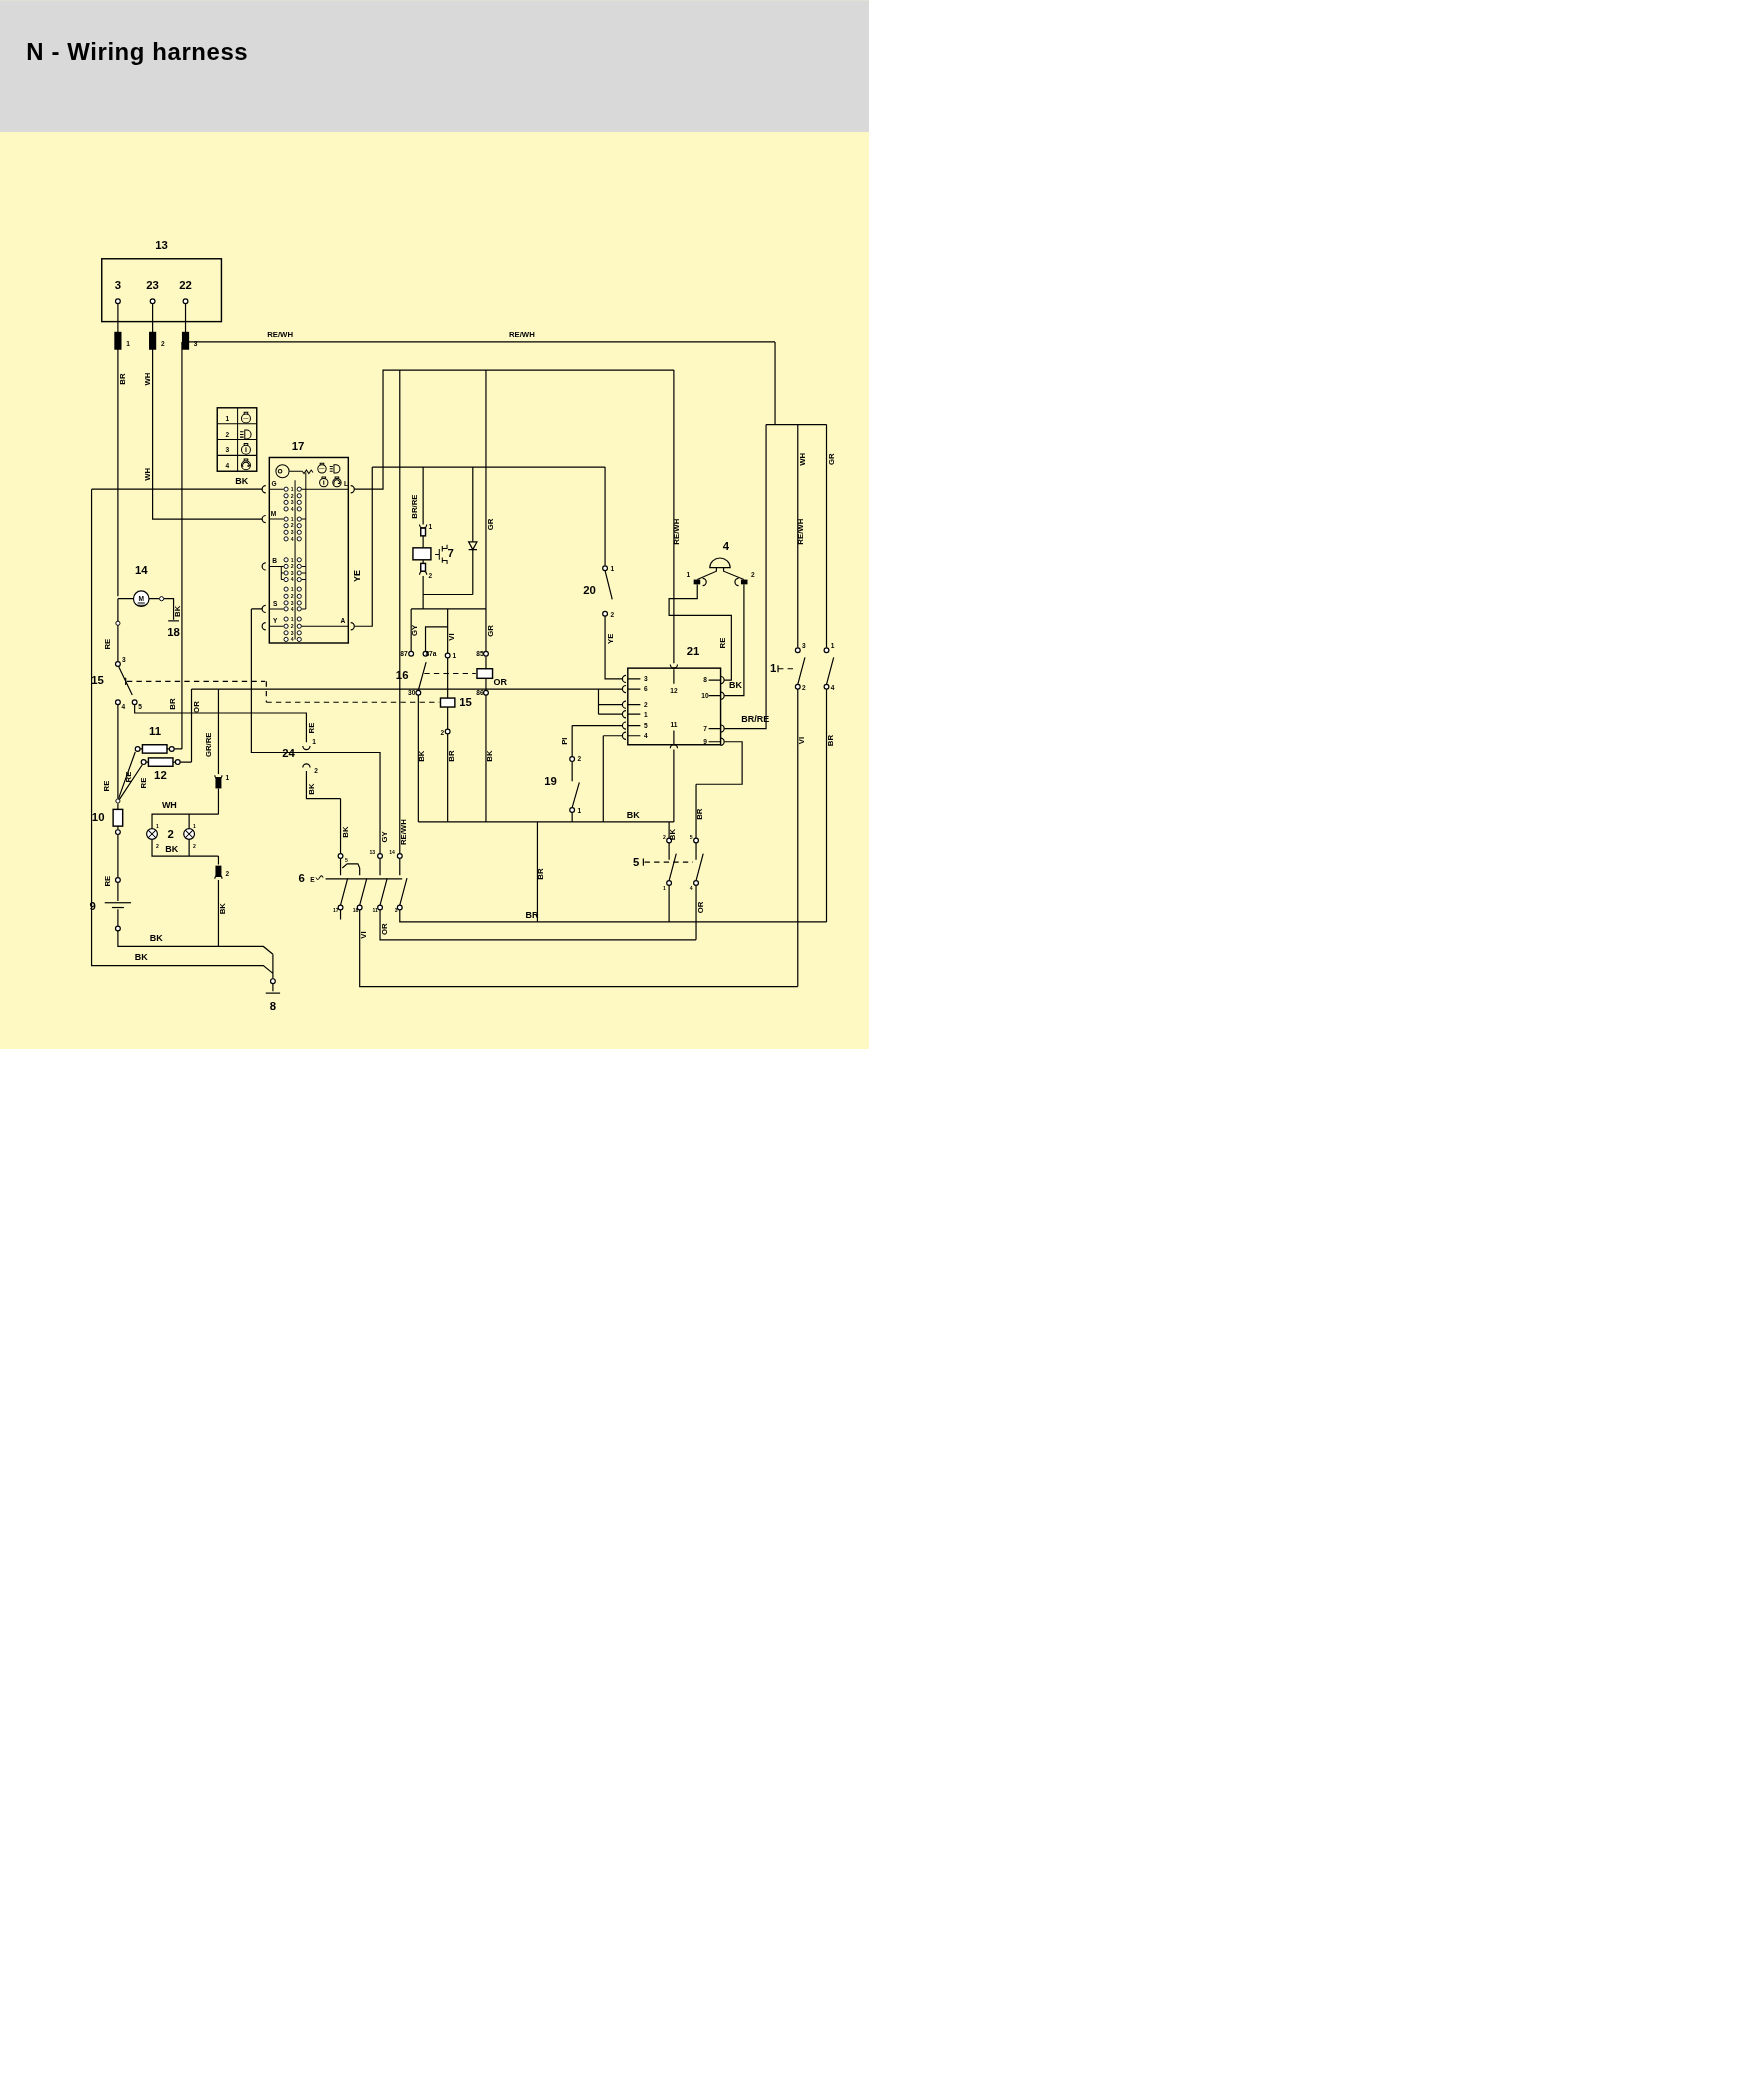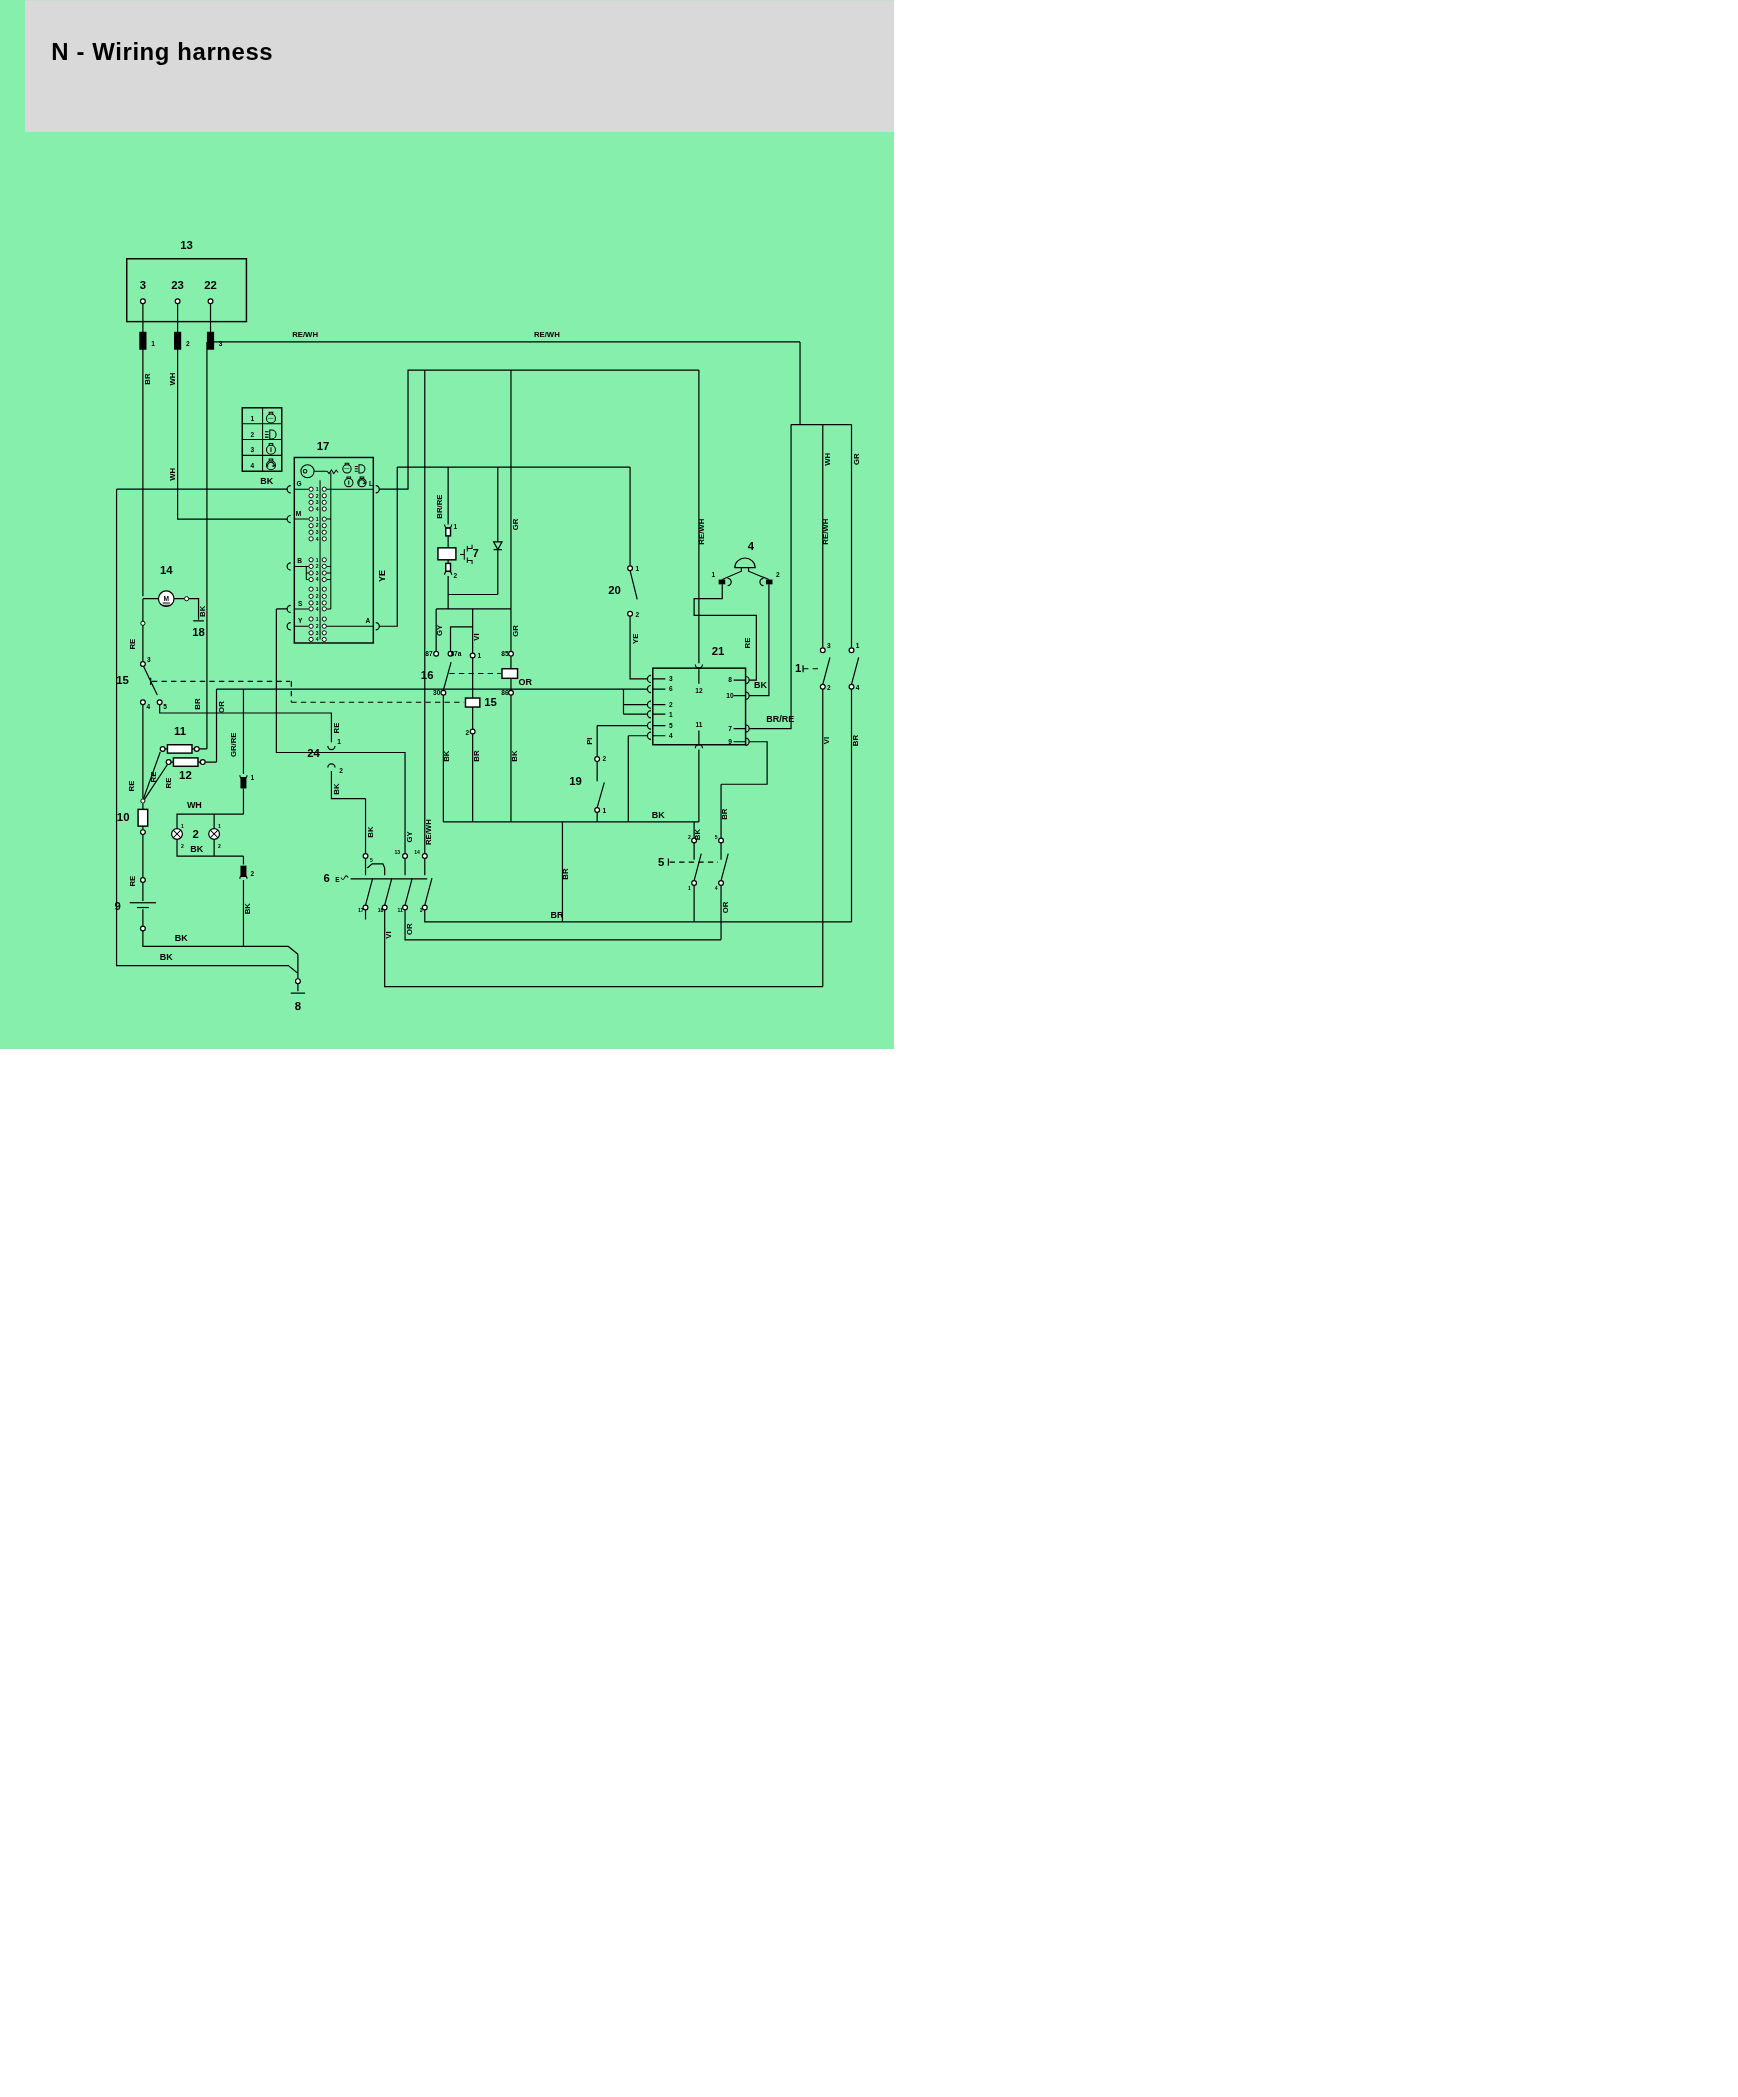--- a/index.html
+++ b/index.html
@@ -1,16 +1,16 @@
 <!DOCTYPE html>
 <html style="font-size:9.6px"><head>
 <meta charset="utf-8">
 <style>
   html,body{margin:0;padding:0;background:#ffffff;}
-  .page{width:869px;height:1049px;position:relative;background:#86efac;padding-left:25px;}
+  .page{width:869px;height:1049px;position:relative;background:#fef9c3;}
   svg{display:block;}
   text{font-family:"Liberation Sans",sans-serif;fill:#000;text-anchor:middle;font-weight:bold;}
   .t{font-size:40px;text-anchor:start;letter-spacing:1px;}
   .n{font-size:19px;}
   .p{font-size:11px;}
   .pp{font-size:8.5px;}
   .w{font-size:13px;}
   .W{font-size:15px;}
   .xs{font-size:3.4px;}
   .wr{fill:none;stroke:#000;stroke-width:2;}

